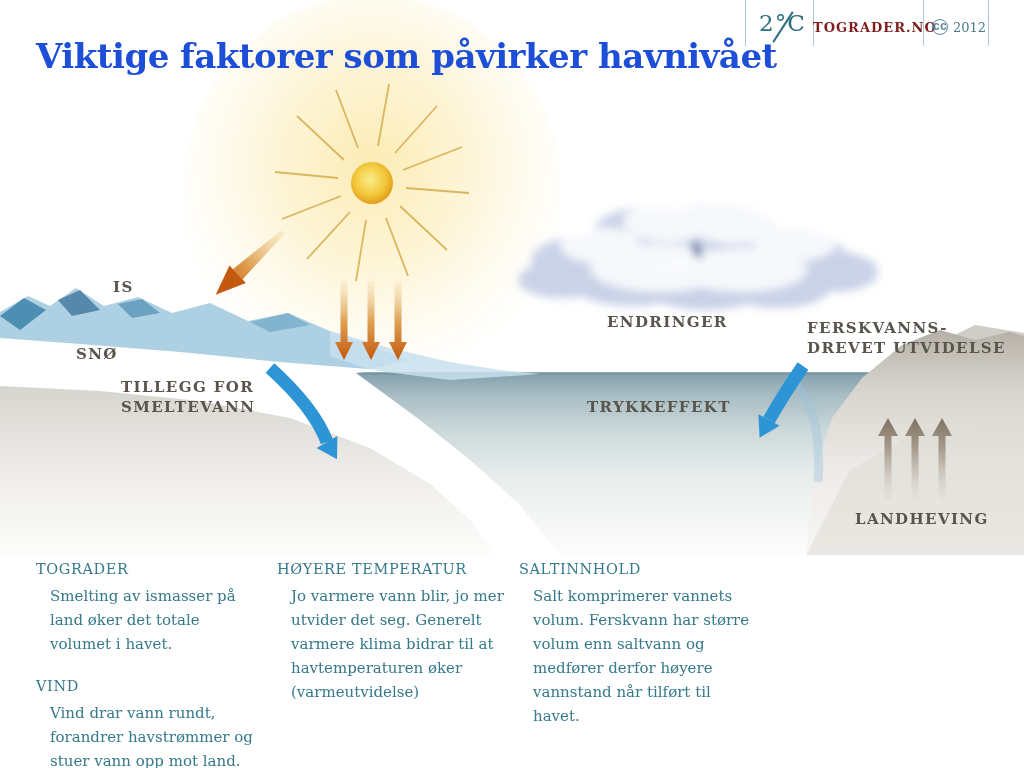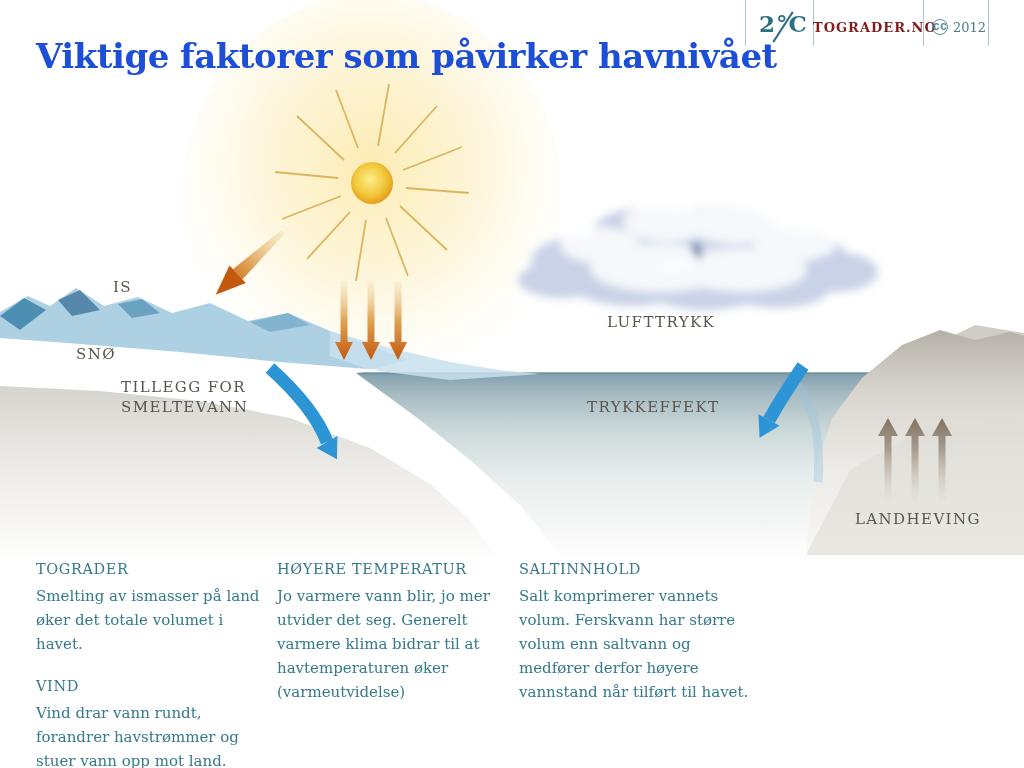--- a/index.html
+++ b/index.html
@@ -4,40 +4,40 @@
 <style>
   html,body{margin:0;padding:0;}
   body{width:1024px;height:768px;position:relative;overflow:hidden;background:#ffffff;
        font-family:"DejaVu Serif",serif;}
   .stage{position:absolute;inset:0;width:1024px;height:768px;}
   svg.illustration{position:absolute;left:0;top:0;pointer-events:none;}
 
   
   .hdr-divider{position:absolute;top:0;width:1px;height:46px;background:#aec6cd;}
   .logo-wrap{position:absolute;left:752px;top:6px;width:58px;height:36px;color:#2e6f80;}
-  .logo-text{font-size:23px;font-weight:bold;letter-spacing:1px;position:absolute;left:7px;top:4px;}
+  .logo-text{font-size:23px;font-weight:normal;letter-spacing:1px;position:absolute;left:7px;top:4px;}
   .logo-slash{position:absolute;left:30px;top:3px;width:2px;height:36px;background:#2e6f80;transform:rotate(33deg);}
   .site-label{position:absolute;left:813px;top:20px;width:110px;text-align:center;color:#7f1d1d;
               font-size:13px;font-weight:bold;letter-spacing:1px;}
   .cc-wrap{position:absolute;left:932px;top:19px;color:#4a7c8a;font-size:13px;display:flex;align-items:center;gap:5px;}
   .cc-circle{width:14px;height:14px;border:1.3px solid #5b8b97;border-radius:50%;
              font-size:12px;font-weight:bold;display:flex;align-items:center;justify-content:center;color:#5b8b97;font-family:Liberation Mono, monospace;}
 
   
   .page-title{position:absolute;left:36px;top:36px;font-size:34px;font-weight:bold;
               color:#1d4ed8;letter-spacing:-0.5px;}
 
   
-  .dlabel{position:absolute;font-size:15px;font-weight:normal;letter-spacing:1.4px;
+  .dlabel{position:absolute;font-size:15px;font-weight:bold;letter-spacing:1.4px;
           color:#59554c;white-space:pre-line;line-height:20px;}
 
   
   .col{position:absolute;color:#35798a;}
   .col h3{margin:0 0 7px 0;font-size:14.5px;font-weight:normal;letter-spacing:0.6px;}
-  .col p{margin:0 0 22px 0;font-size:15px;line-height:24px;}
+  .col p{margin:0 0 22px 14px;font-size:15px;line-height:24px;}
 </style>
 </head>
 <body>
 
 <div class="stage">
 
   <svg class="illustration" width="1024" height="768" viewBox="0 0 1024 768">
     <defs>
       <radialGradient id="glowGrad" cx="0.5" cy="0.42" r="0.55">
         <stop offset="0" stop-color="#fbeab0" stop-opacity="0.95"></stop>
@@ -225,22 +225,24 @@
       <span>2012</span>
     </div>
   </div>
 
   <div class="page-title">Viktige faktorer som påvirker havnivået</div>
 
   <div class="dlabel" style="left:113px;top:277px">IS</div>
   <div class="dlabel" style="left:76px;top:344px">SNØ</div>
   <div class="dlabel" style="left:121px;top:377px">TILLEGG FOR
 SMELTEVANN</div>
-  <div class="dlabel" style="left:607px;top:312px">LUFTTRYKK</div>
+  <div class="dlabel" style="left:607px;top:312px">ENDRINGER</div>
   <div class="dlabel" style="left:587px;top:397px">TRYKKEFFEKT</div>
+  <div class="dlabel" style="left:807px;top:318px">FERSKVANNS-
+DREVET UTVIDELSE</div>
   <div class="dlabel" style="left:855px;top:509px">LANDHEVING</div>
 
   <div class="col" style="left:36px;top:561px;width:228px">
     <h3>TOGRADER</h3>
     <p>Smelting av ismasser på land øker det totale volumet i havet.</p>
     <h3>VIND</h3>
     <p>Vind drar vann rundt, forandrer havstrømmer og stuer vann opp mot land.</p>
   </div>
   <div class="col" style="left:277px;top:561px;width:232px">
     <h3>HØYERE TEMPERATUR</h3>

